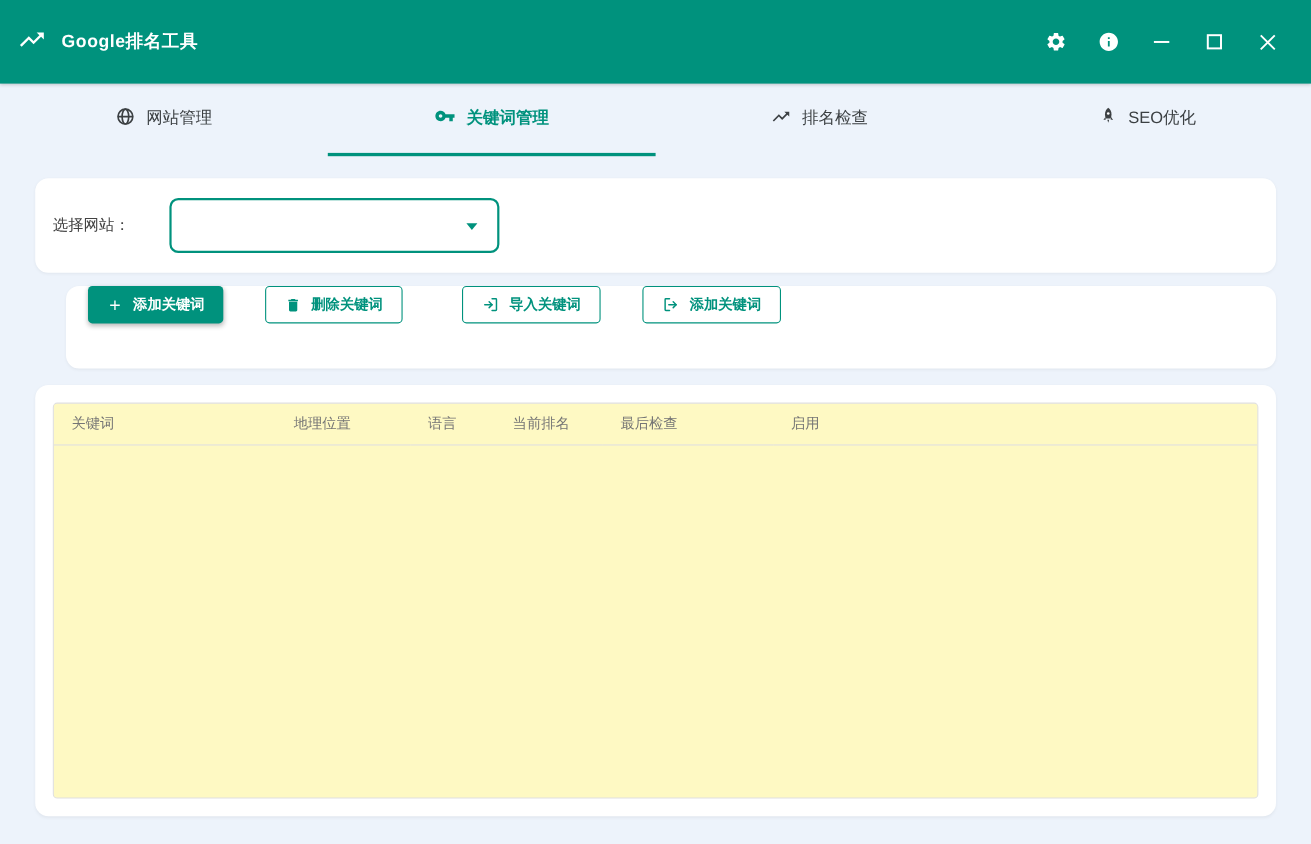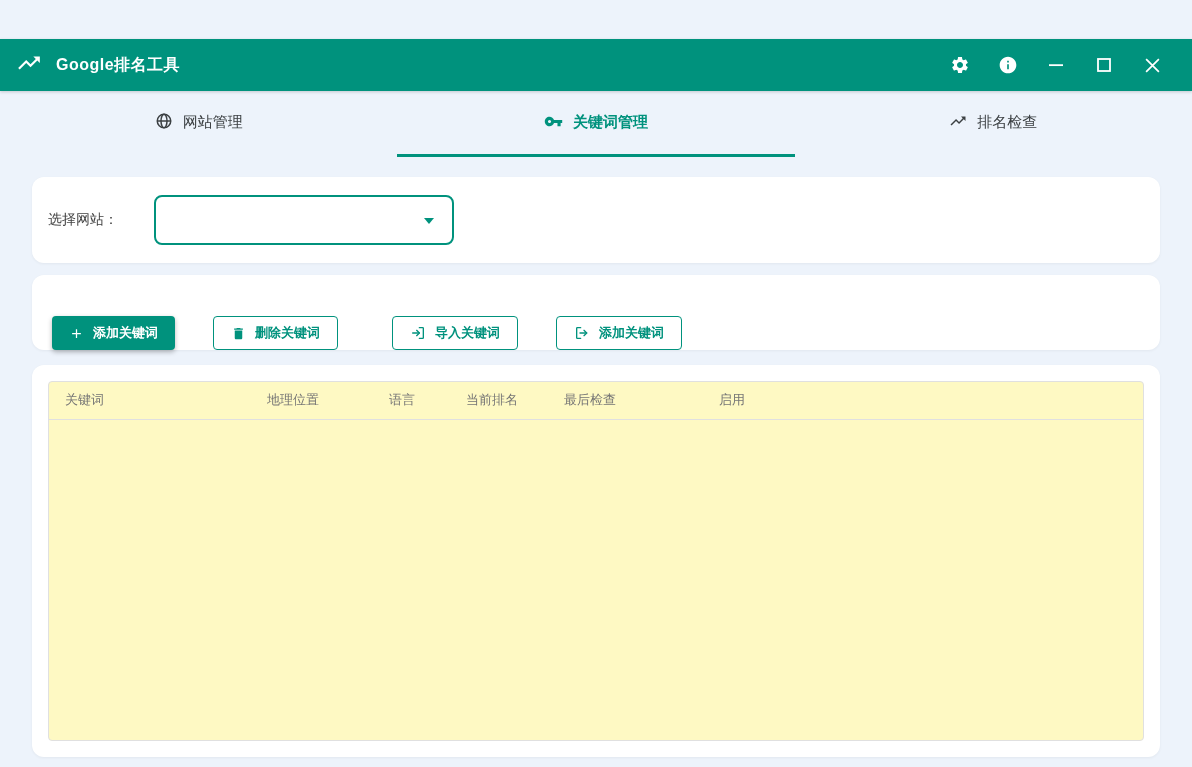--- a/index.html
+++ b/index.html
@@ -12,24 +12,24 @@
   }
   *{box-sizing:border-box;}
   html,body{margin:0;padding:0;}
   body{
     width:1192px;height:767px;overflow:hidden;
     background:var(--page-bg);
     font-family:"Liberation Sans","DejaVu Sans",sans-serif;
   }
   
   .titlebar{
-    height:52px;background:var(--primary);
+    height:76px;background:var(--primary);
     display:flex;align-items:center;padding:0 16px;
     box-shadow:0 1px 3px rgba(0,0,0,0.18);
-    position:relative;z-index:5;margin-top:39px;
+    position:relative;z-index:5;
   }
   .titlebar-left{display:flex;align-items:center;gap:14px;}
   .app-title{color:#fff;font-size:16px;font-weight:bold;letter-spacing:.5px;}
   .titlebar-right{margin-left:auto;display:flex;align-items:center;}
   .tb-btn{width:48px;height:44px;display:flex;align-items:center;justify-content:center;cursor:pointer;}
   .tb-btn svg{display:block;}
   
   .tabs{display:flex;height:66px;}
   .tab{
     flex:1;display:flex;align-items:center;justify-content:center;gap:10px;
@@ -45,21 +45,21 @@
   .selectbox{
     width:300px;height:50px;margin-left:8px;position:relative;
     border:2px solid var(--primary);border-radius:8px;background:#fff;cursor:pointer;
     display:flex;align-items:center;padding:0 36px 0 12px;font-size:14px;color:#333;
   }
   .selectbox .arrow{
     position:absolute;right:18px;top:50%;margin-top:-2px;
     width:0;height:0;border-left:5px solid transparent;border-right:5px solid transparent;
     border-top:6px solid var(--primary);
   }
-  .card-buttons{height:75px;margin-top:12px;display:flex;align-items:flex-end;padding:0 20px;}
+  .card-buttons{height:75px;margin-top:12px;display:flex;align-items:flex-start;padding:0 20px;margin-left:28px;}
   .btn{
     height:34px;display:inline-flex;align-items:center;gap:9px;padding:0 17px;
     border-radius:4px;font-size:13px;font-weight:bold;cursor:pointer;white-space:nowrap;
     font-family:inherit;
   }
   .btn svg{display:block;}
   .btn-primary{background:var(--primary);color:#fff;border:none;box-shadow:0 2px 5px rgba(0,0,0,0.28);}
   .btn-outline{background:#fff;color:var(--primary);border:1px solid var(--primary);margin-left:10px;}
   .btn-gap{margin-left:26px;}
   
@@ -146,20 +146,30 @@
     </span>
     <span>关键词管理</span>
   </div>
   <div class="tab">
     <span>
       <svg width="18" height="18" viewBox="0 0 24 24">
           <path fill="currentColor" d="M16 6l2.29 2.29-4.88 4.88-4-4L2 16.59 3.41 18l6-6 4 4 6.3-6.29L22 12V6z"></path>
         </svg>
     </span>
     <span>排名检查</span>
+  </div>
+  <div class="tab">
+    <span>
+      <svg width="17" height="17" viewBox="0 0 24 24" fill="currentColor">
+          <path d="M12 1.5c2.6 1.9 4.2 5 4.2 8.4 0 1.9-.45 3.7-1.25 5.3H9.05C8.25 13.6 7.8 11.8 7.8 9.9c0-3.4 1.6-6.5 4.2-8.4z"></path>
+          <circle cx="12" cy="8.7" r="1.7" fill="#fff"></circle>
+          <path d="M8.3 13.2 5.8 17l3.2-.7zM15.7 13.2 18.2 17l-3.2-.7zM10.8 16.8h2.4L12 20.6z"></path>
+        </svg>
+    </span>
+    <span>SEO优化</span>
   </div>
 </div>
 
 <div class="content">
 
   <div class="card card-select">
     <span class="select-label">选择网站：</span>
     <div class="selectbox">
       <span></span>
       <span class="arrow"></span>

